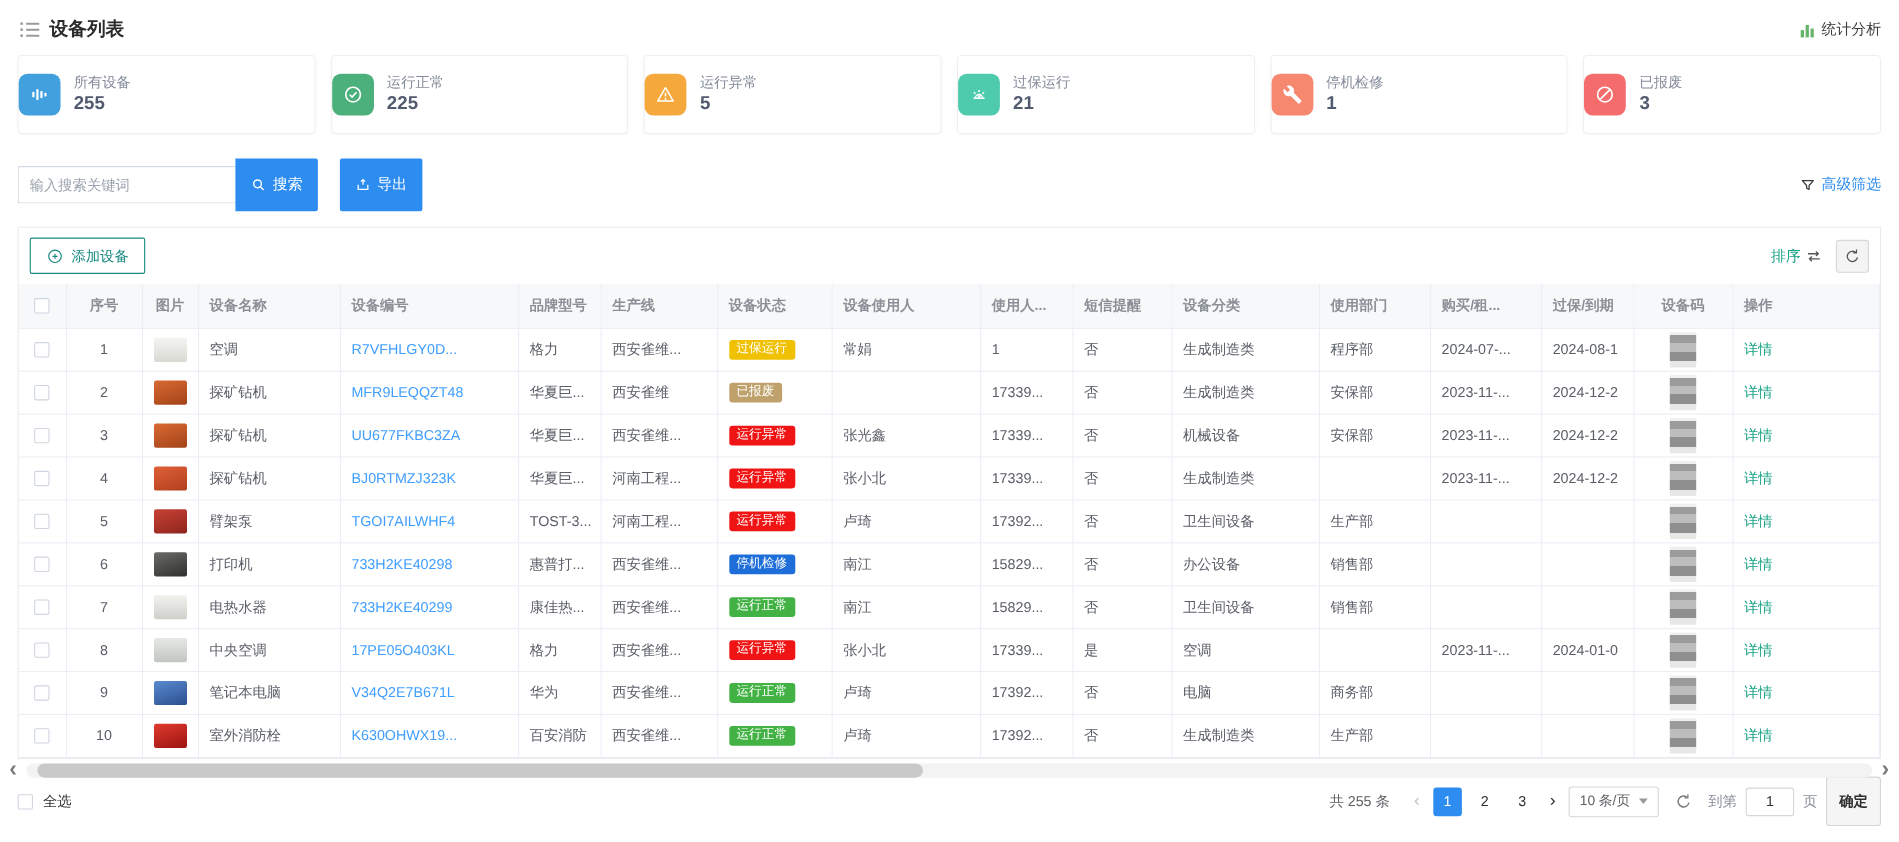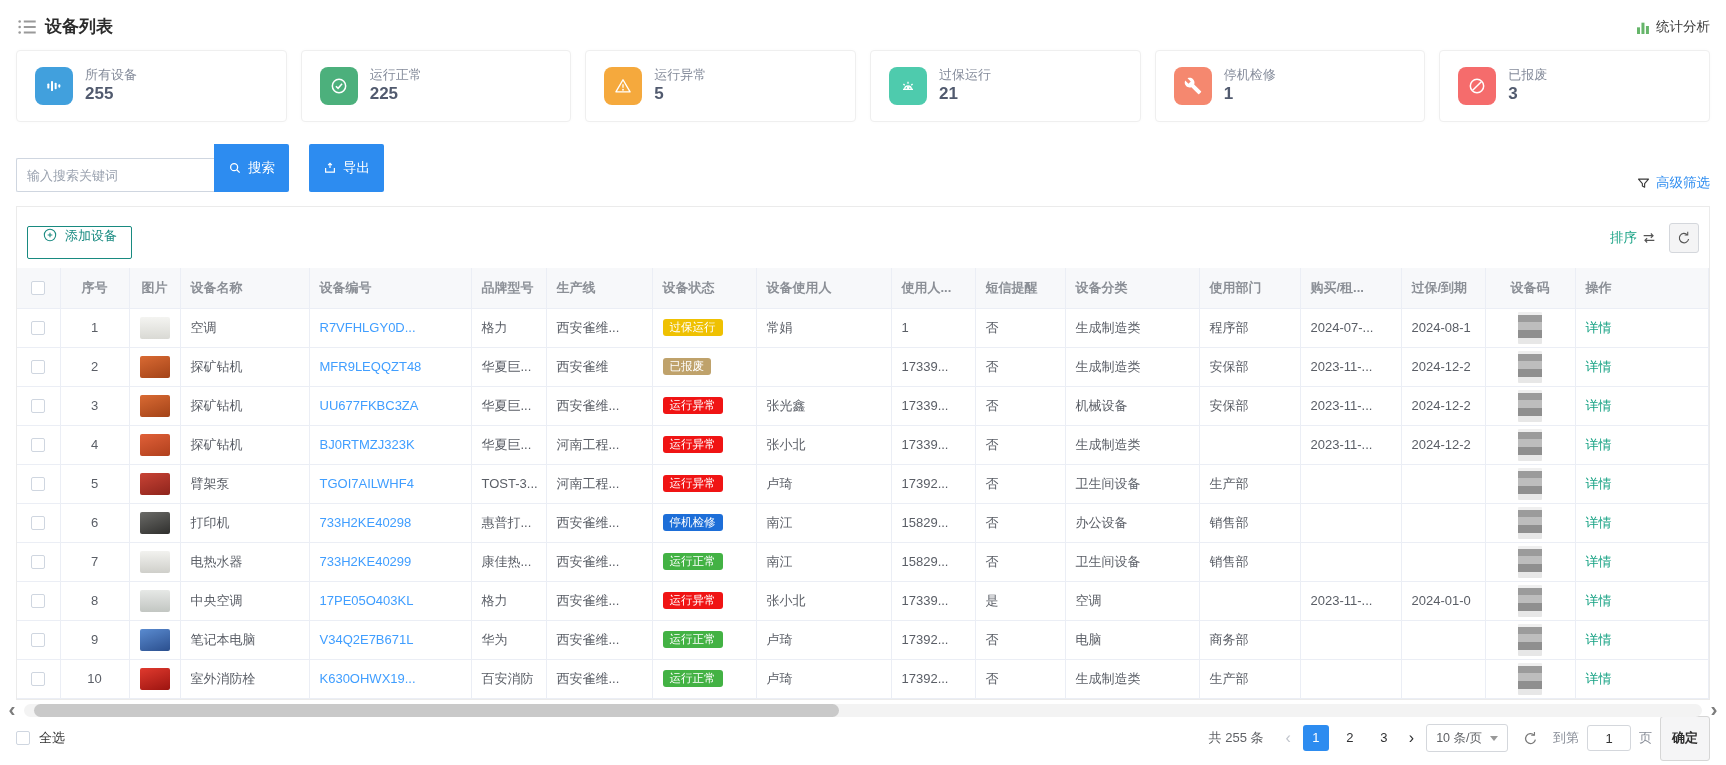--- a/index.html
+++ b/index.html
@@ -9,43 +9,43 @@
 
   
   .topbar { display:flex; align-items:center; justify-content:space-between; padding:15px 16px 8px; }
   .title-wrap { display:flex; align-items:center; gap:7px; }
   .page-title { font-size:17px; font-weight:700; color:#2b2b2b; }
   .stats-link { display:flex; align-items:flex-end; gap:5px; font-size:13.5px; color:#3a3a3a; cursor:pointer; }
 
   
   .cards { display:flex; gap:14px; margin:4px 16px 0; }
   .card { flex:1; height:72px; border:1px solid #efefef; border-radius:4px; background:#fff;
-    display:flex; align-items:center; padding-left:18px; box-shadow:0 0 4px rgba(0,0,0,.02); }
+    display:flex; align-items:center; box-shadow:0 0 4px rgba(0,0,0,.02); }
   .tile { width:38px; height:38px; border-radius:8px; display:flex; align-items:center; justify-content:center; flex:none; }
   .card-txt { margin-left:12px; line-height:1.35; }
   .card-label { font-size:13px; color:#848b9a; }
   .card-value { font-size:17px; color:#515a6e; font-weight:600; }
 
   
-  .search-row { display:flex; align-items:flex-end; margin:22px 16px 14px; }
+  .search-row { display:flex; align-items:center; margin:22px 16px 14px; }
   .search-input { width:198px; height:34px; border:1px solid #cfd6e0; border-right:none; border-radius:2px 0 0 2px;
     padding:0 10px; font-size:13px; color:#333; outline:none; }
   .search-input::placeholder { color:#9aa2af; }
   .btn-blue { height:48px; background:#2d8cf0; color:#fff; border:none; display:inline-flex; align-items:center;
     gap:6px; padding:0 14px; font-size:13.5px; cursor:pointer; border-radius:2px; }
   .btn-search { border-radius:0 2px 2px 0; }
   .btn-export { margin-left:20px; }
   .spacer { flex:1; }
   .adv-filter { display:flex; align-items:center; gap:5px; color:#2d8cf0; font-size:13.5px; cursor:pointer; }
 
   
   .panel { margin:0 16px; border:1px solid #ebebeb; }
   .panel-toolbar { display:flex; align-items:center; padding:9px 10px; }
-  .btn-add { display:inline-flex; gap:7px; height:33px; padding:0 14px; background:#fff;
-    border:1px solid #188a80; color:#188a80; font-size:13px; border-radius:2px; cursor:pointer;margin-top:10px; }
+  .btn-add { display:inline-flex; align-items:center; gap:7px; height:33px; padding:0 14px; background:#fff;
+    border:1px solid #188a80; color:#188a80; font-size:13px; border-radius:2px; cursor:pointer; }
   .sort-link { display:flex; align-items:center; gap:4px; color:#17a284; font-size:13.5px; cursor:pointer; margin-right:12px; }
   .btn-refresh-box { width:30px; height:30px; border:1px solid #d4d7dc; background:#f4f4f5; border-radius:3px;
     display:flex; align-items:center; justify-content:center; cursor:pointer; }
 
   table { width:100%; table-layout:fixed; border-collapse:collapse; }
   th,td { border-right:1px solid #ebeef5; border-bottom:1px solid #ebeef5; padding:0 10px; overflow:hidden;
     white-space:nowrap; font-size:13px; }
   th { height:40px; background:#f7f8fa; color:#8b8f96; font-weight:700; text-align:left; }
   td { height:39px; color:#5a5e66; background:#fff; }
   th.ctr, td.ctr { text-align:center; padding:0 4px; }

